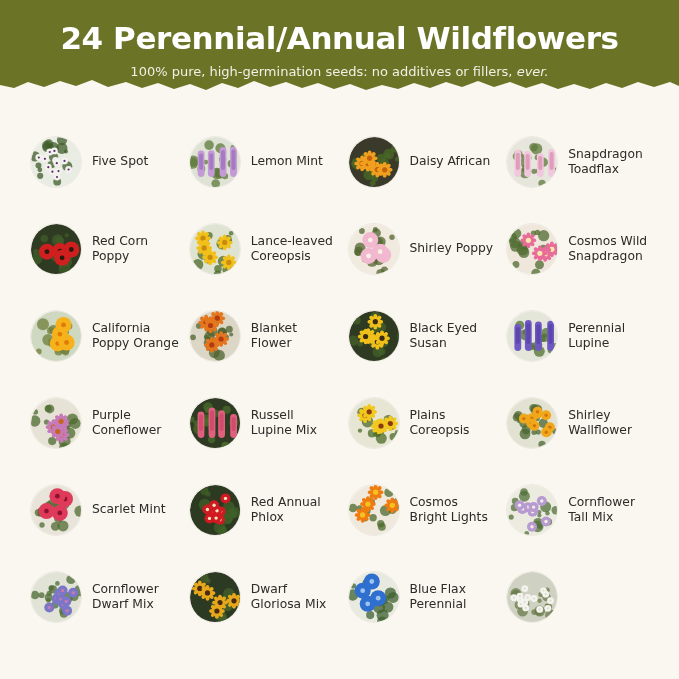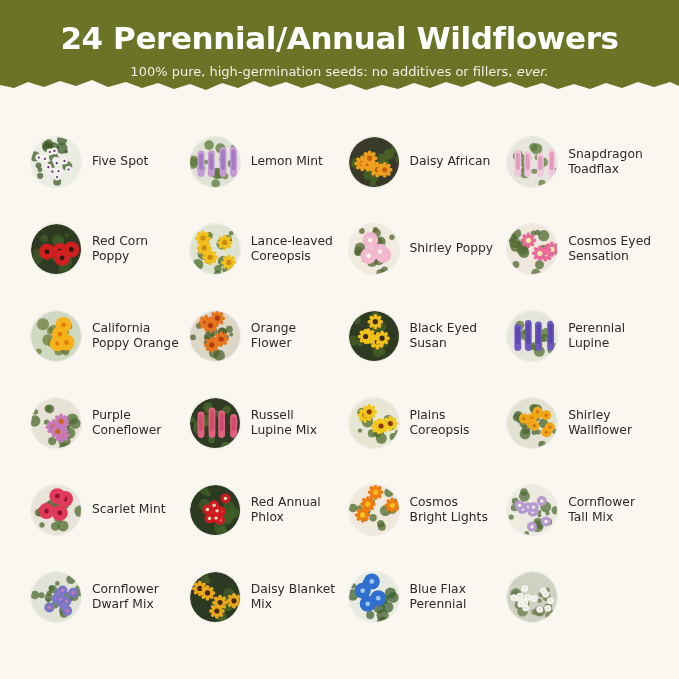--- a/index.html
+++ b/index.html
@@ -537,21 +537,21 @@
               <ellipse cx="32.8" cy="33.9" rx="3.2" ry="2" transform="rotate(90 32.8 33.9)" fill="#e86b9a"></ellipse>
               <ellipse cx="29.5" cy="32.6" rx="3.2" ry="2" transform="rotate(135 29.5 32.6)" fill="#e86b9a"></ellipse>
               <ellipse cx="28.2" cy="29.3" rx="3.2" ry="2" transform="rotate(180 28.2 29.3)" fill="#e86b9a"></ellipse>
               <ellipse cx="29.5" cy="26.0" rx="3.2" ry="2" transform="rotate(225 29.5 26.0)" fill="#e86b9a"></ellipse>
               <ellipse cx="32.8" cy="24.7" rx="3.2" ry="2" transform="rotate(270 32.8 24.7)" fill="#e86b9a"></ellipse>
               <ellipse cx="36.1" cy="26.0" rx="3.2" ry="2" transform="rotate(315 36.1 26.0)" fill="#e86b9a"></ellipse>
               <circle cx="32.8" cy="29.3" r="2.6" fill="#f4e9a8"></circle>
     </g>
   </svg>
         </div>
-        <div class="cell-label">Cosmos Eyed Sensation</div>
+        <div class="cell-label">Cosmos Wild Snapdragon</div>
       </div>
       <div class="cell">
         <div class="swatch">
           <svg width="52" height="52" viewBox="0 0 52 52">
     <defs>
               <clipPath id="c-228-CaliforniaPoppyOrange">
                 <circle cx="26" cy="26" r="26"></circle>
               </clipPath>
             </defs>
     <g clip-path="url(#c-228-CaliforniaPoppyOrange)">
@@ -652,21 +652,21 @@
               <ellipse cx="20.5" cy="19.1" rx="3.2" ry="2" transform="rotate(90 20.5 19.1)" fill="#e4761d"></ellipse>
               <ellipse cx="17.3" cy="17.7" rx="3.2" ry="2" transform="rotate(135 17.3 17.7)" fill="#e4761d"></ellipse>
               <ellipse cx="15.9" cy="14.5" rx="3.2" ry="2" transform="rotate(180 15.9 14.5)" fill="#e4761d"></ellipse>
               <ellipse cx="17.3" cy="11.2" rx="3.2" ry="2" transform="rotate(225 17.3 11.2)" fill="#e4761d"></ellipse>
               <ellipse cx="20.5" cy="9.9" rx="3.2" ry="2" transform="rotate(270 20.5 9.9)" fill="#e4761d"></ellipse>
               <ellipse cx="23.8" cy="11.2" rx="3.2" ry="2" transform="rotate(315 23.8 11.2)" fill="#e4761d"></ellipse>
               <circle cx="20.5" cy="14.5" r="2.6" fill="#b33b12"></circle>
     </g>
   </svg>
         </div>
-        <div class="cell-label">Orange Flower</div>
+        <div class="cell-label">Blanket Flower</div>
       </div>
       <div class="cell">
         <div class="swatch">
           <svg width="52" height="52" viewBox="0 0 52 52">
     <defs>
               <clipPath id="c-178-BlackEyedSusan">
                 <circle cx="26" cy="26" r="26"></circle>
               </clipPath>
             </defs>
     <g clip-path="url(#c-178-BlackEyedSusan)">
@@ -1344,21 +1344,21 @@
               <ellipse cx="26.9" cy="43.6" rx="3.2" ry="2" transform="rotate(90 26.9 43.6)" fill="#e8a81c"></ellipse>
               <ellipse cx="23.7" cy="42.2" rx="3.2" ry="2" transform="rotate(135 23.7 42.2)" fill="#e8a81c"></ellipse>
               <ellipse cx="22.3" cy="39.0" rx="3.2" ry="2" transform="rotate(180 22.3 39.0)" fill="#e8a81c"></ellipse>
               <ellipse cx="23.7" cy="35.7" rx="3.2" ry="2" transform="rotate(225 23.7 35.7)" fill="#e8a81c"></ellipse>
               <ellipse cx="26.9" cy="34.4" rx="3.2" ry="2" transform="rotate(270 26.9 34.4)" fill="#e8a81c"></ellipse>
               <ellipse cx="30.2" cy="35.7" rx="3.2" ry="2" transform="rotate(315 30.2 35.7)" fill="#e8a81c"></ellipse>
               <circle cx="26.9" cy="39.0" r="2.6" fill="#4a2a10"></circle>
     </g>
   </svg>
         </div>
-        <div class="cell-label">Daisy Blanket Mix</div>
+        <div class="cell-label">Dwarf Gloriosa Mix</div>
       </div>
       <div class="cell">
         <div class="swatch">
           <svg width="52" height="52" viewBox="0 0 52 52">
     <defs>
               <clipPath id="c-199-BlueFlaxPerennial">
                 <circle cx="26" cy="26" r="26"></circle>
               </clipPath>
             </defs>
     <g clip-path="url(#c-199-BlueFlaxPerennial)">

